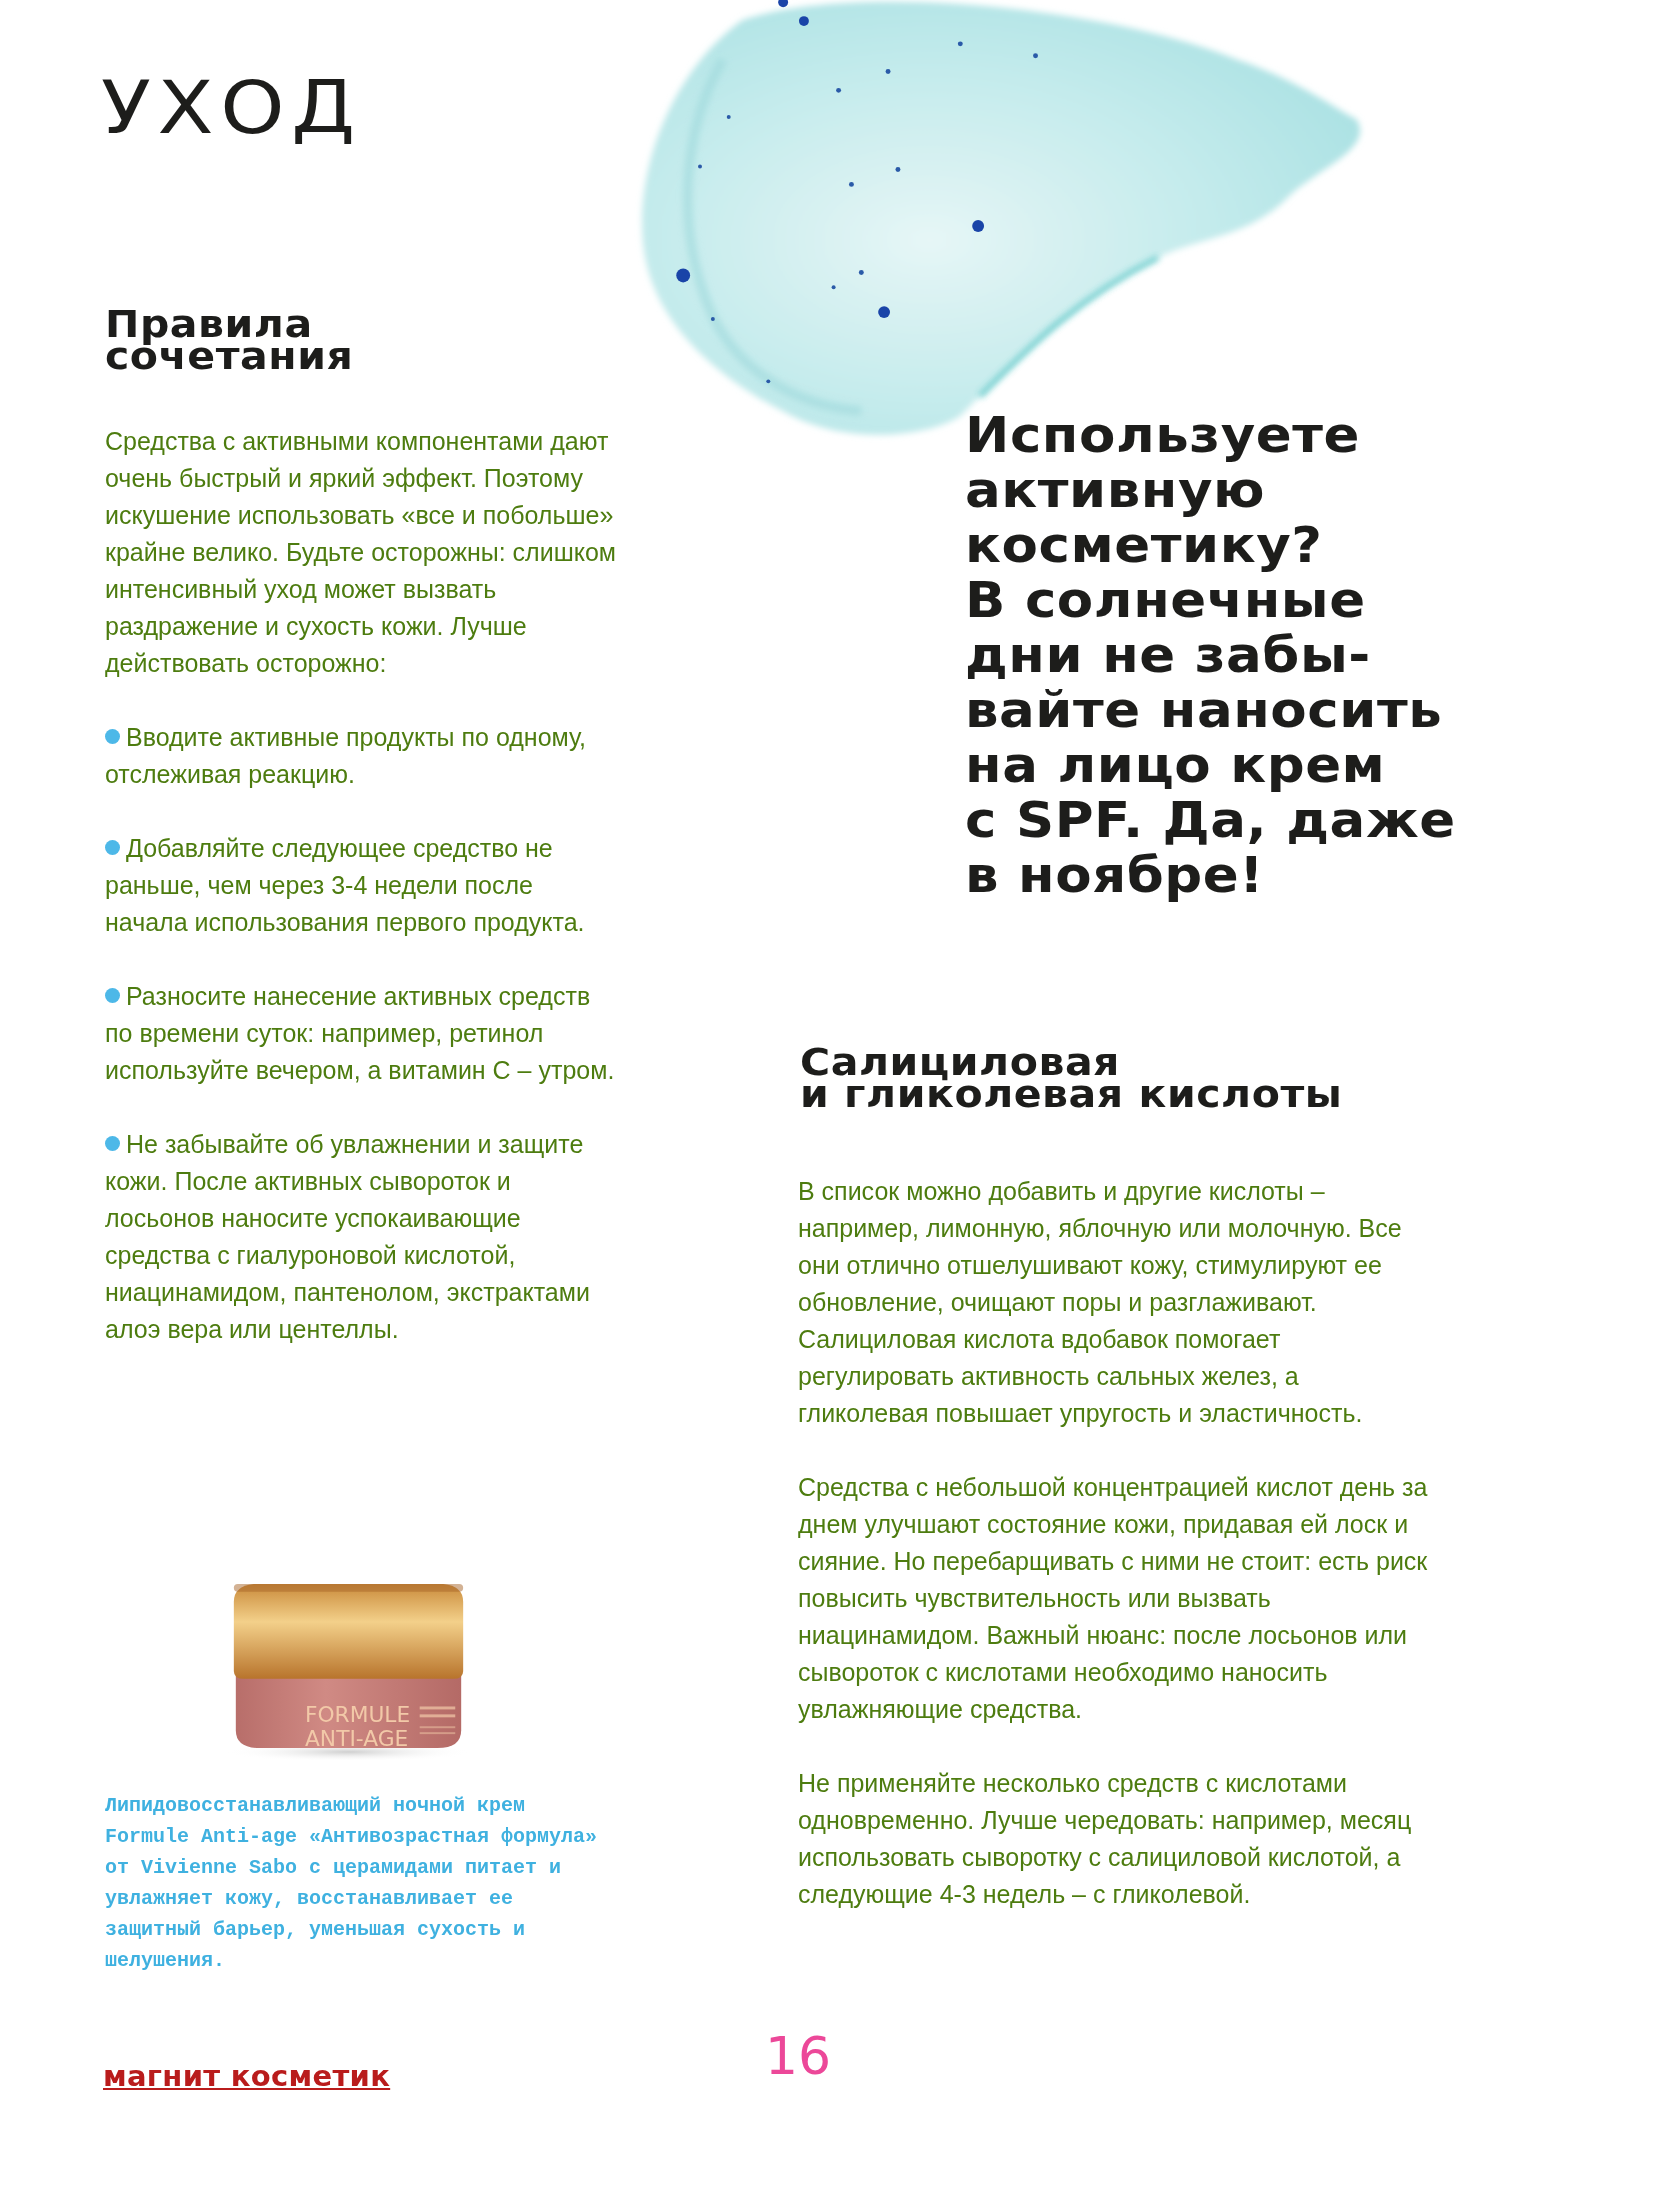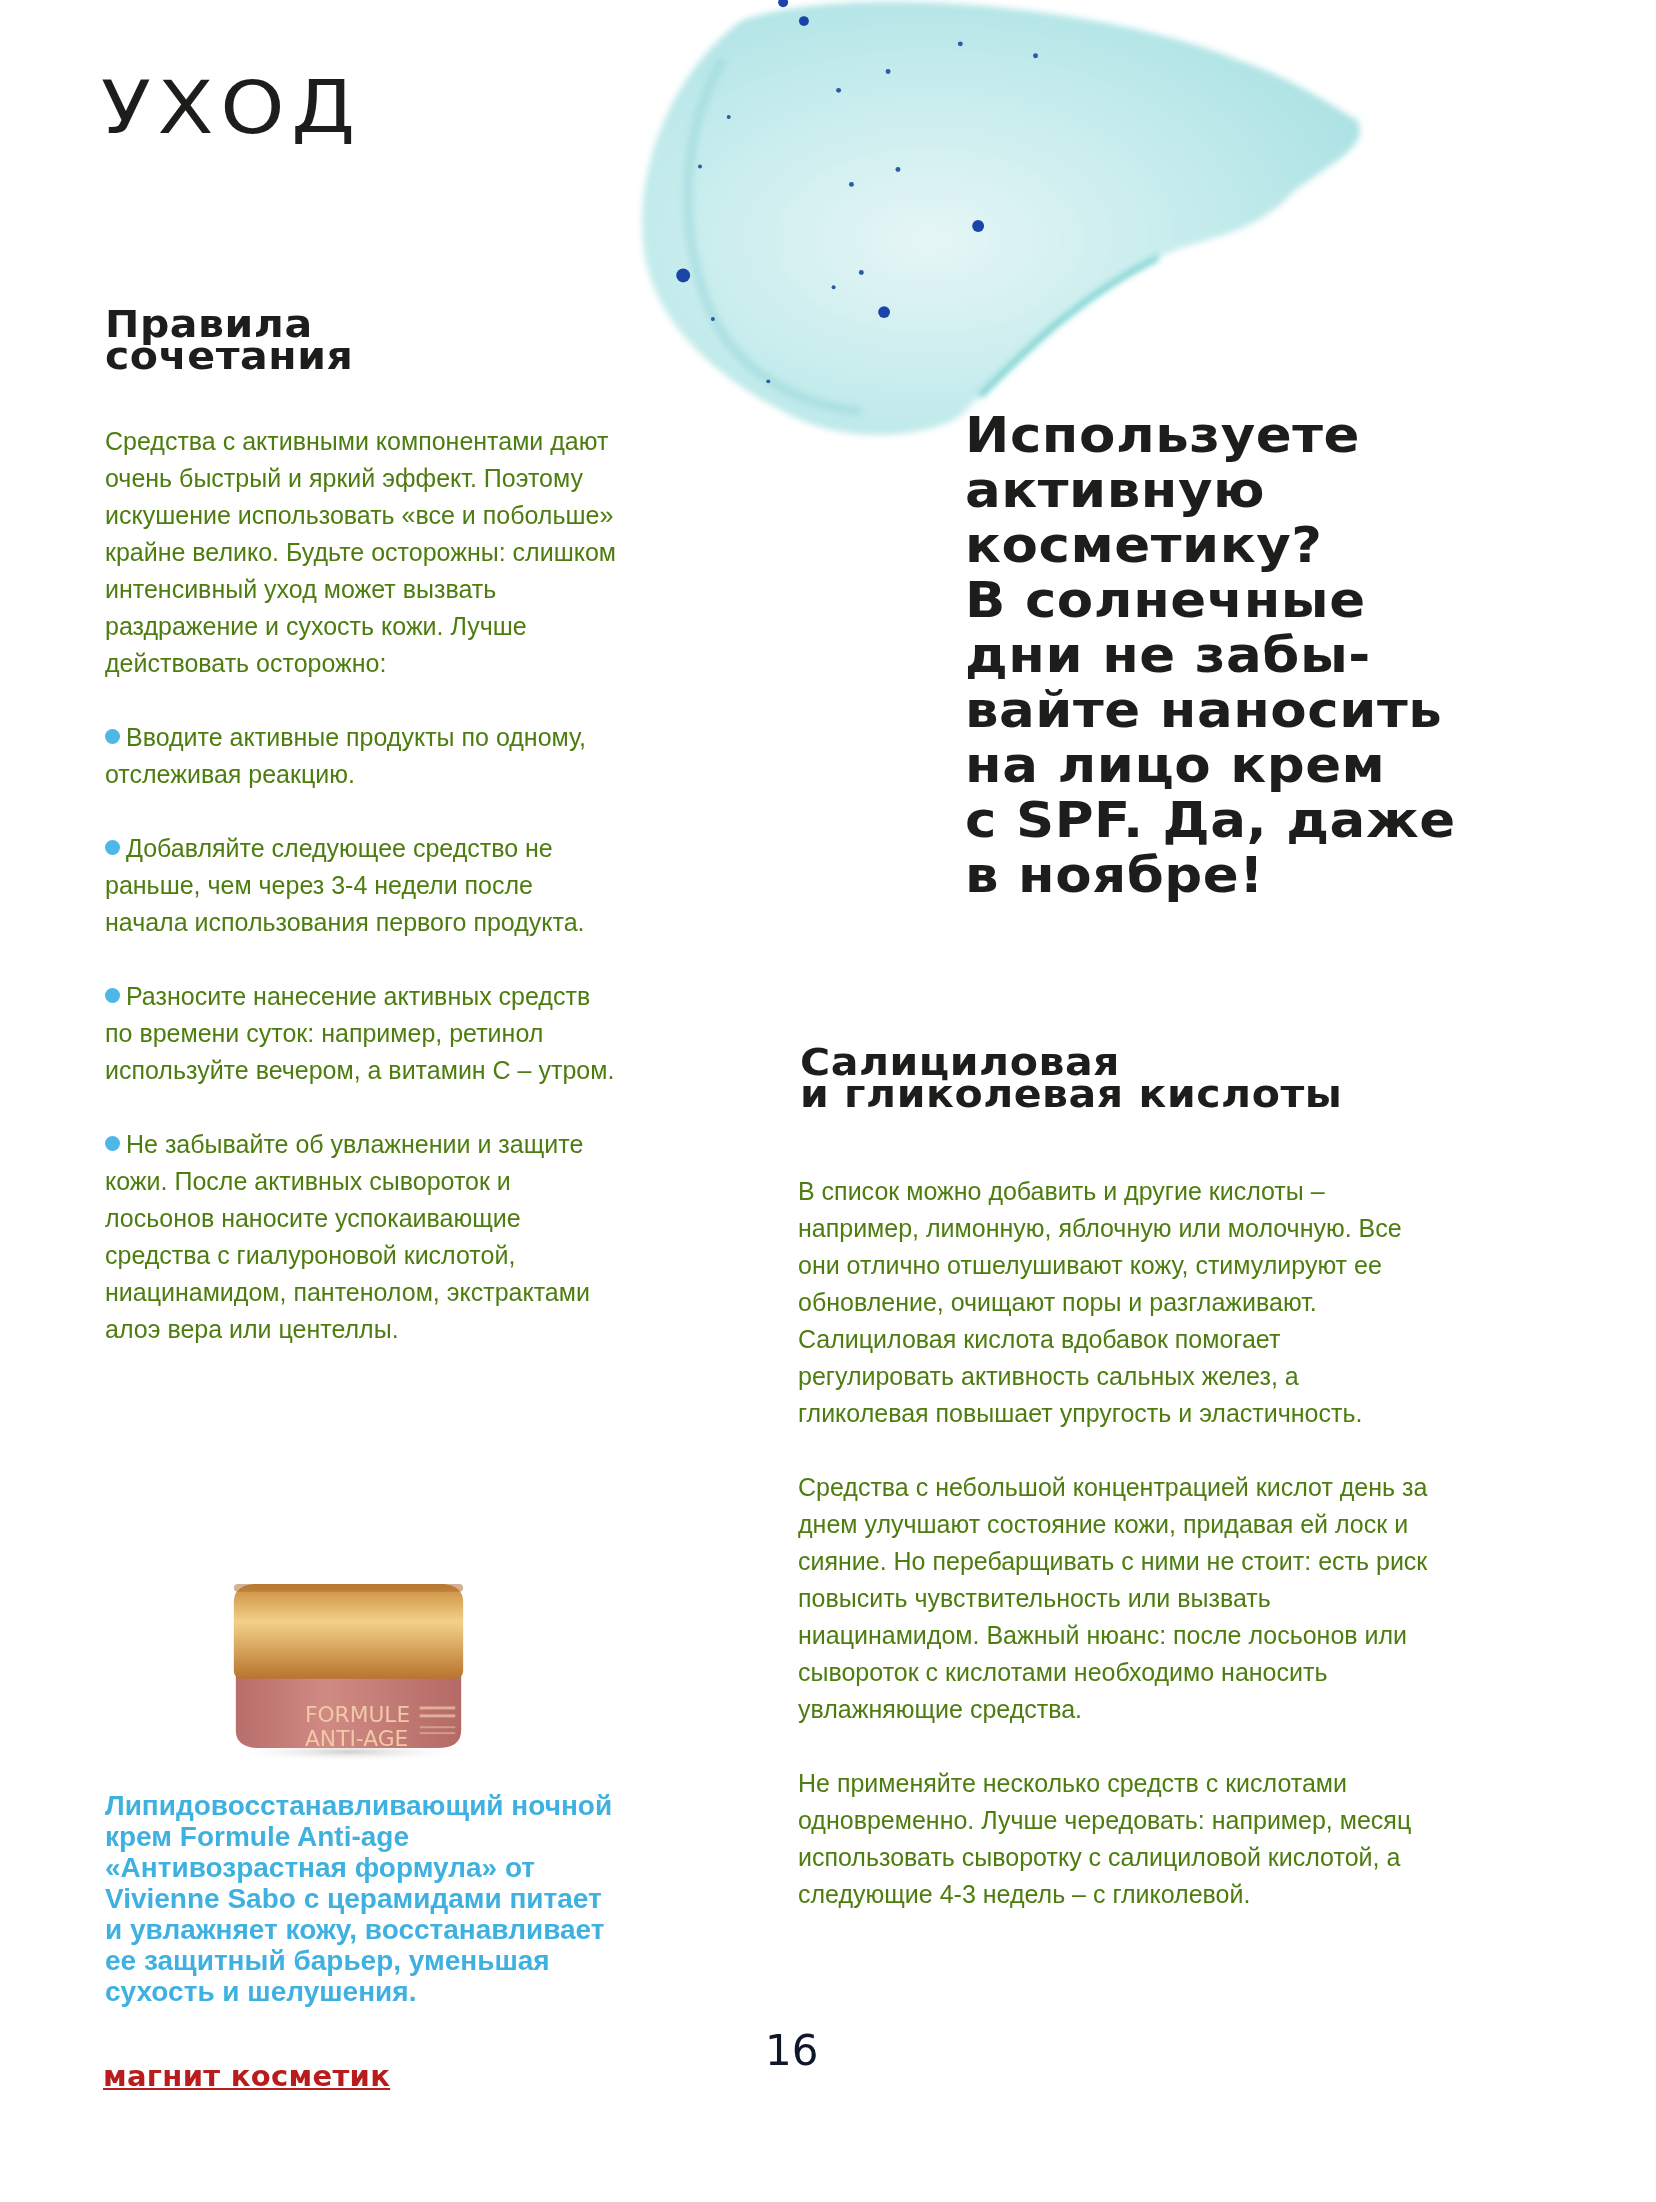--- a/index.html
+++ b/index.html
@@ -16,24 +16,24 @@
   .left-col { left: 105px; top: 423px; width: 515px; }
   .left-col p { margin: 0 0 37px 0; }
   .bullet-dot { display: inline-block; width: 15px; height: 15px; border-radius: 50%; background: #4db8e8; margin-right: 6px; vertical-align: 2px; }
 
   .right-col { left: 798px; top: 1161px; width: 634px; }
   .right-col p { margin: 12px 0 37px 0; }
 
   .callout { left: 965px; top: 408px; width: 554px; font-family: "DejaVu Sans", sans-serif; font-weight: bold; font-size: 50px; line-height: 55px; color: #1d1d1b; letter-spacing: 0.5px; transform: scaleX(1.06); transform-origin: left top; }
 
   .product { left: 220px; top: 1562px; width: 257px; height: 198px; }
-  .caption { left: 105px; top: 1790px; width: 515px; font-family: Liberation Sans, sans-serif; font-weight: bold; font-size: 28px; line-height: 31px; color: #3fb1e0; }
+  .caption { left: 105px; top: 1790px; width: 515px; font-family: Liberation Mono, monospace; font-weight: bold; font-size: 20px; line-height: 31px; color: #3fb1e0; }
 
   .footer-brand { left: 103px; top: 2059px; font-family: "DejaVu Sans", sans-serif; font-weight: bold; font-size: 29px; color: #b91c1c; letter-spacing: 0.3px; text-decoration: underline; }
-  .page-number { left: 765px; top: 2030px; font-family: "DejaVu Sans", sans-serif; font-size: 42px; color: #0f172a; line-height: 1; }
+  .page-number { left: 765px; top: 2030px; font-family: "DejaVu Sans", sans-serif; font-size: 52px; color: #ec4899; line-height: 1; }
 
   .smear { left: 604px; top: 0px; width: 772px; height: 446px; }
 </style>
 </head>
 <body>
 
 <div class="abs smear">
   <svg width="772" height="446" viewBox="0 0 780 450">
     <defs>
       <radialGradient id="sg" cx="0.4" cy="0.55" r="0.7">

